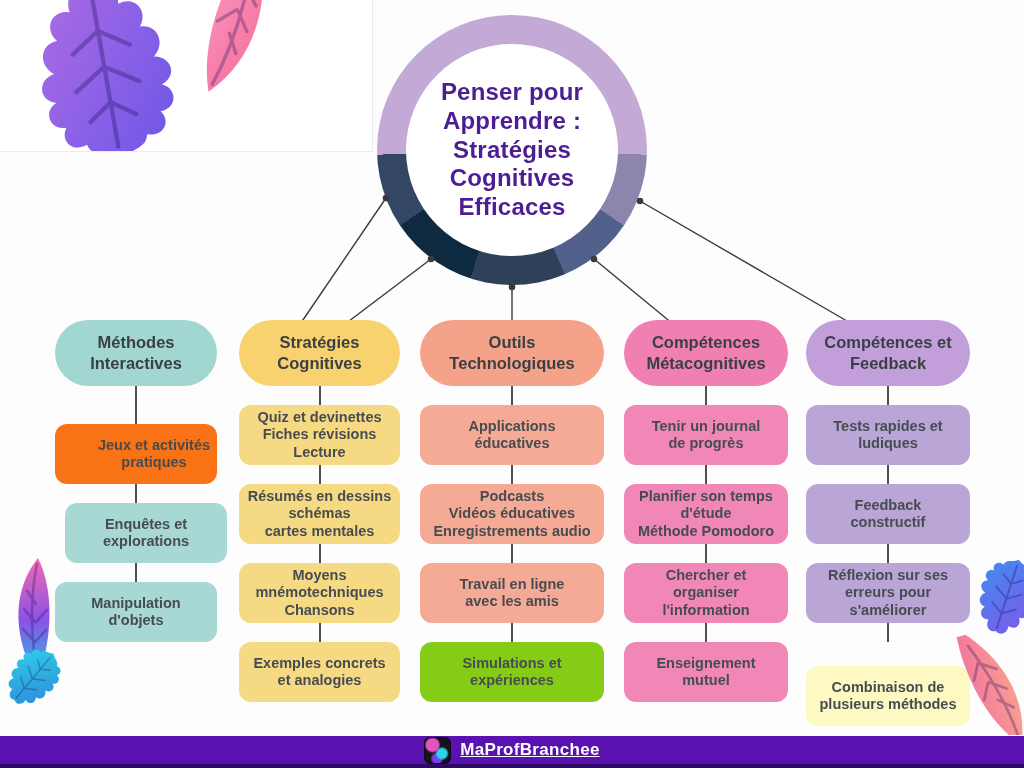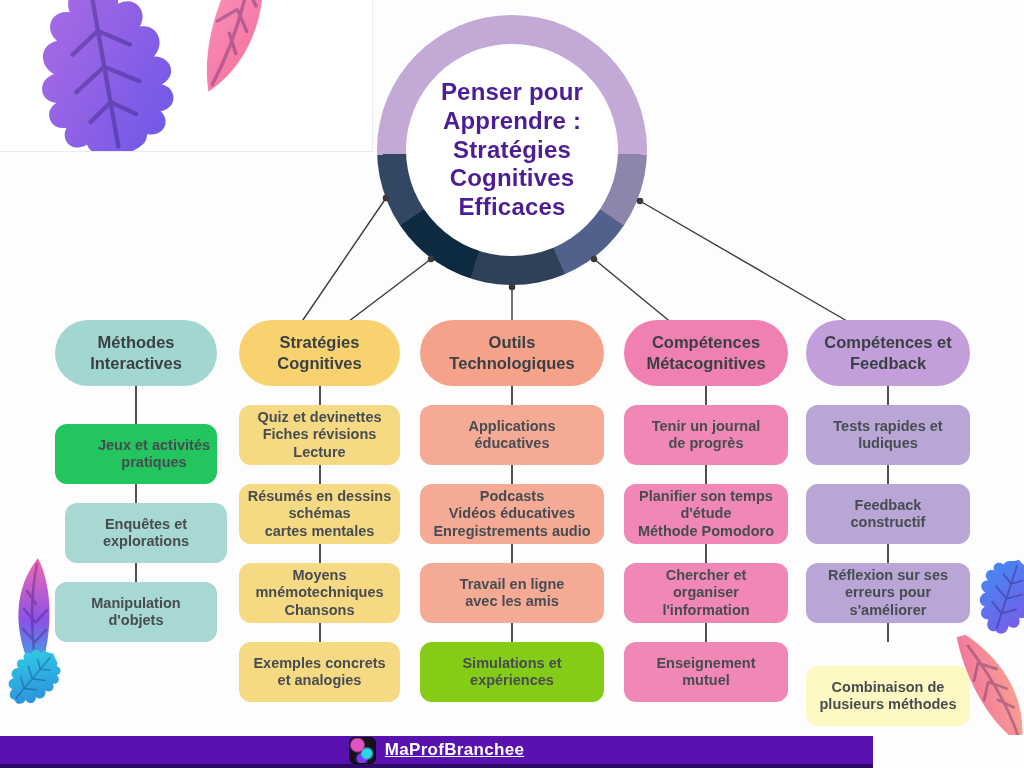--- a/index.html
+++ b/index.html
@@ -44,21 +44,21 @@
   .ibox{
     width:100%;height:60px;border-radius:12px;box-sizing:border-box;
     display:flex;align-items:center;justify-content:center;
     font-size:14.5px;font-weight:bold;color:#474c51;text-align:center;
     line-height:1.2;white-space:pre-line;padding:2px 4px;
   }
   .vline{width:2px;height:19px;background:#4f4f52;}
 
   
   .footer{
-    position:absolute;left:0;top:736px;width:873px;height:32px;box-sizing:border-box;
+    position:absolute;left:0;top:736px;width:1024px;height:32px;box-sizing:border-box;
     background:#5911af;border-bottom:4px solid #2d0a63;
     display:flex;align-items:center;justify-content:center;gap:9px;
   }
   .logo{
     width:25px;height:25px;border-radius:6px;flex:0 0 auto;
     background:
       radial-gradient(circle at 30% 28%, #e255c0 0 24%, rgba(0,0,0,0) 32%),
       radial-gradient(circle at 68% 62%, #2dd4e8 0 20%, rgba(0,0,0,0) 30%),
       radial-gradient(circle at 48% 82%, #7b3df0 0 18%, rgba(0,0,0,0) 28%),
       #16121c;
@@ -155,21 +155,21 @@
         <circle cx="640" cy="201" r="2.6"></circle>
         <circle cx="878" cy="339" r="2.6"></circle>
     </g>
   </svg>
 
   <div class="col col1">
     <div class="hbox" style="background: rgb(162, 214, 208);">Méthodes
 Interactives</div>
     <div class="vline"></div>
     <div class="vline"></div>
-    <div class="ibox" style="background: #22c55e; padding-left: 40px;">Jeux et activités
+    <div class="ibox" style="background: #f97316; padding-left: 40px;">Jeux et activités
 pratiques</div>
     <div class="vline"></div>
     <div class="ibox" style="background: rgb(168, 216, 211); margin-left: 20px;">Enquêtes et
 explorations</div>
     <div class="vline"></div>
     <div class="ibox" style="background: rgb(168, 216, 211);">Manipulation
 d'objets</div>
   </div>
 
   <div class="col col2">
@@ -207,21 +207,21 @@
 avec les amis</div>
     <div class="vline"></div>
     <div class="ibox" style="background: #84cc16;">Simulations et
 expériences</div>
   </div>
 
   <div class="col col4">
     <div class="hbox" style="background: rgb(240, 127, 178);">Compétences
 Métacognitives</div>
     <div class="vline"></div>
-    <div class="ibox" style="background: rgb(241, 135, 183); border-radius: 13px;">Tenir un journal
+    <div class="ibox" style="background: rgb(241, 135, 183);">Tenir un journal
 de progrès</div>
     <div class="vline"></div>
     <div class="ibox" style="background: rgb(241, 135, 183);">Planifier son temps
 d'étude
 Méthode Pomodoro</div>
     <div class="vline"></div>
     <div class="ibox" style="background: rgb(241, 135, 183);">Chercher et
 organiser
 l'information</div>
     <div class="vline"></div>

